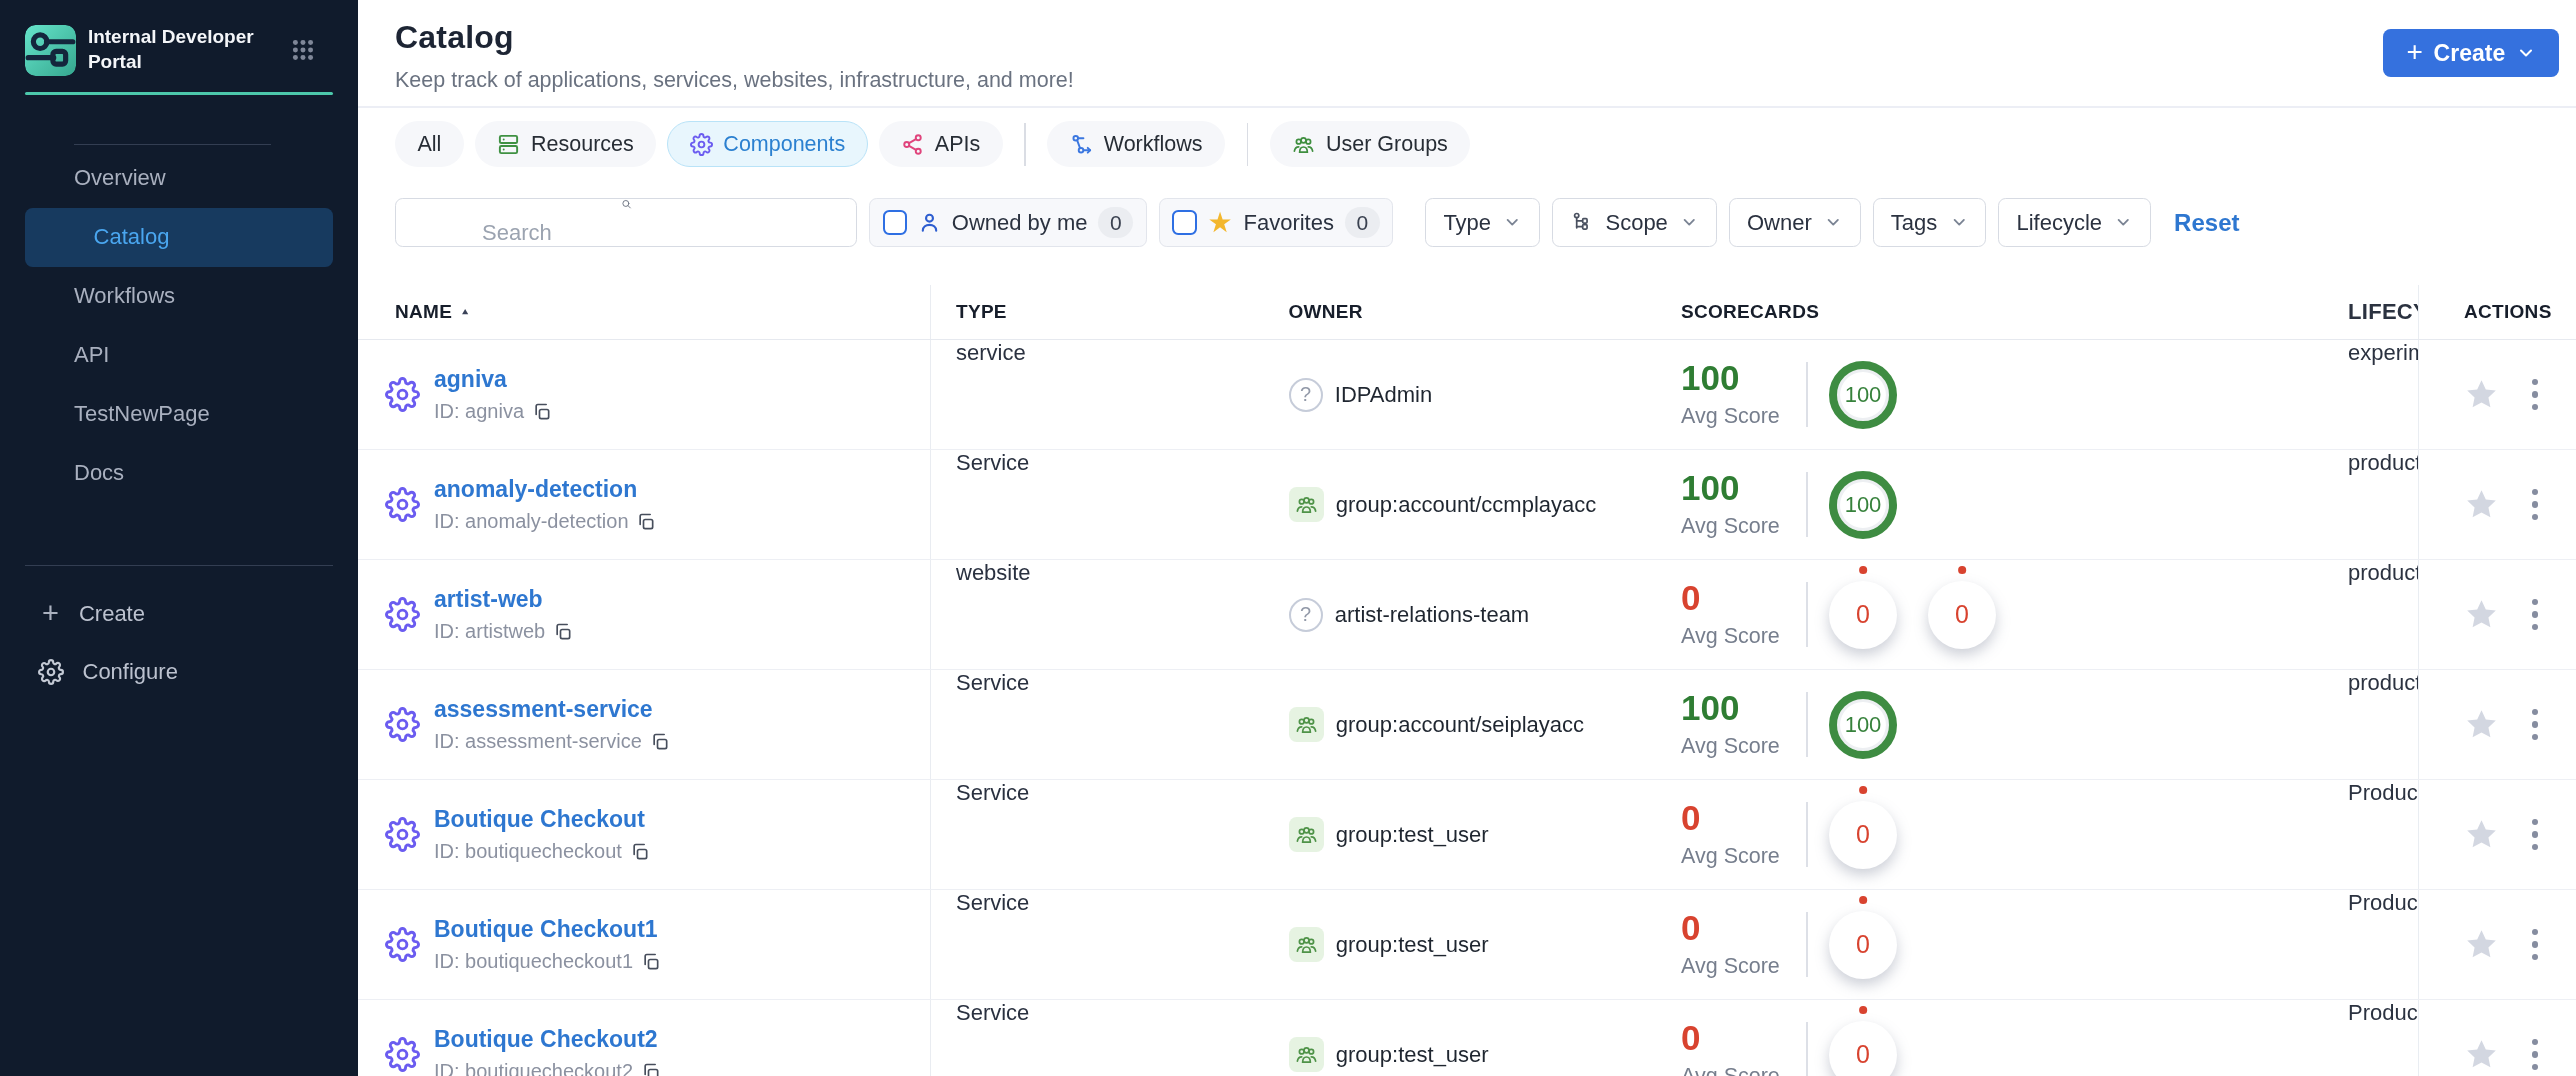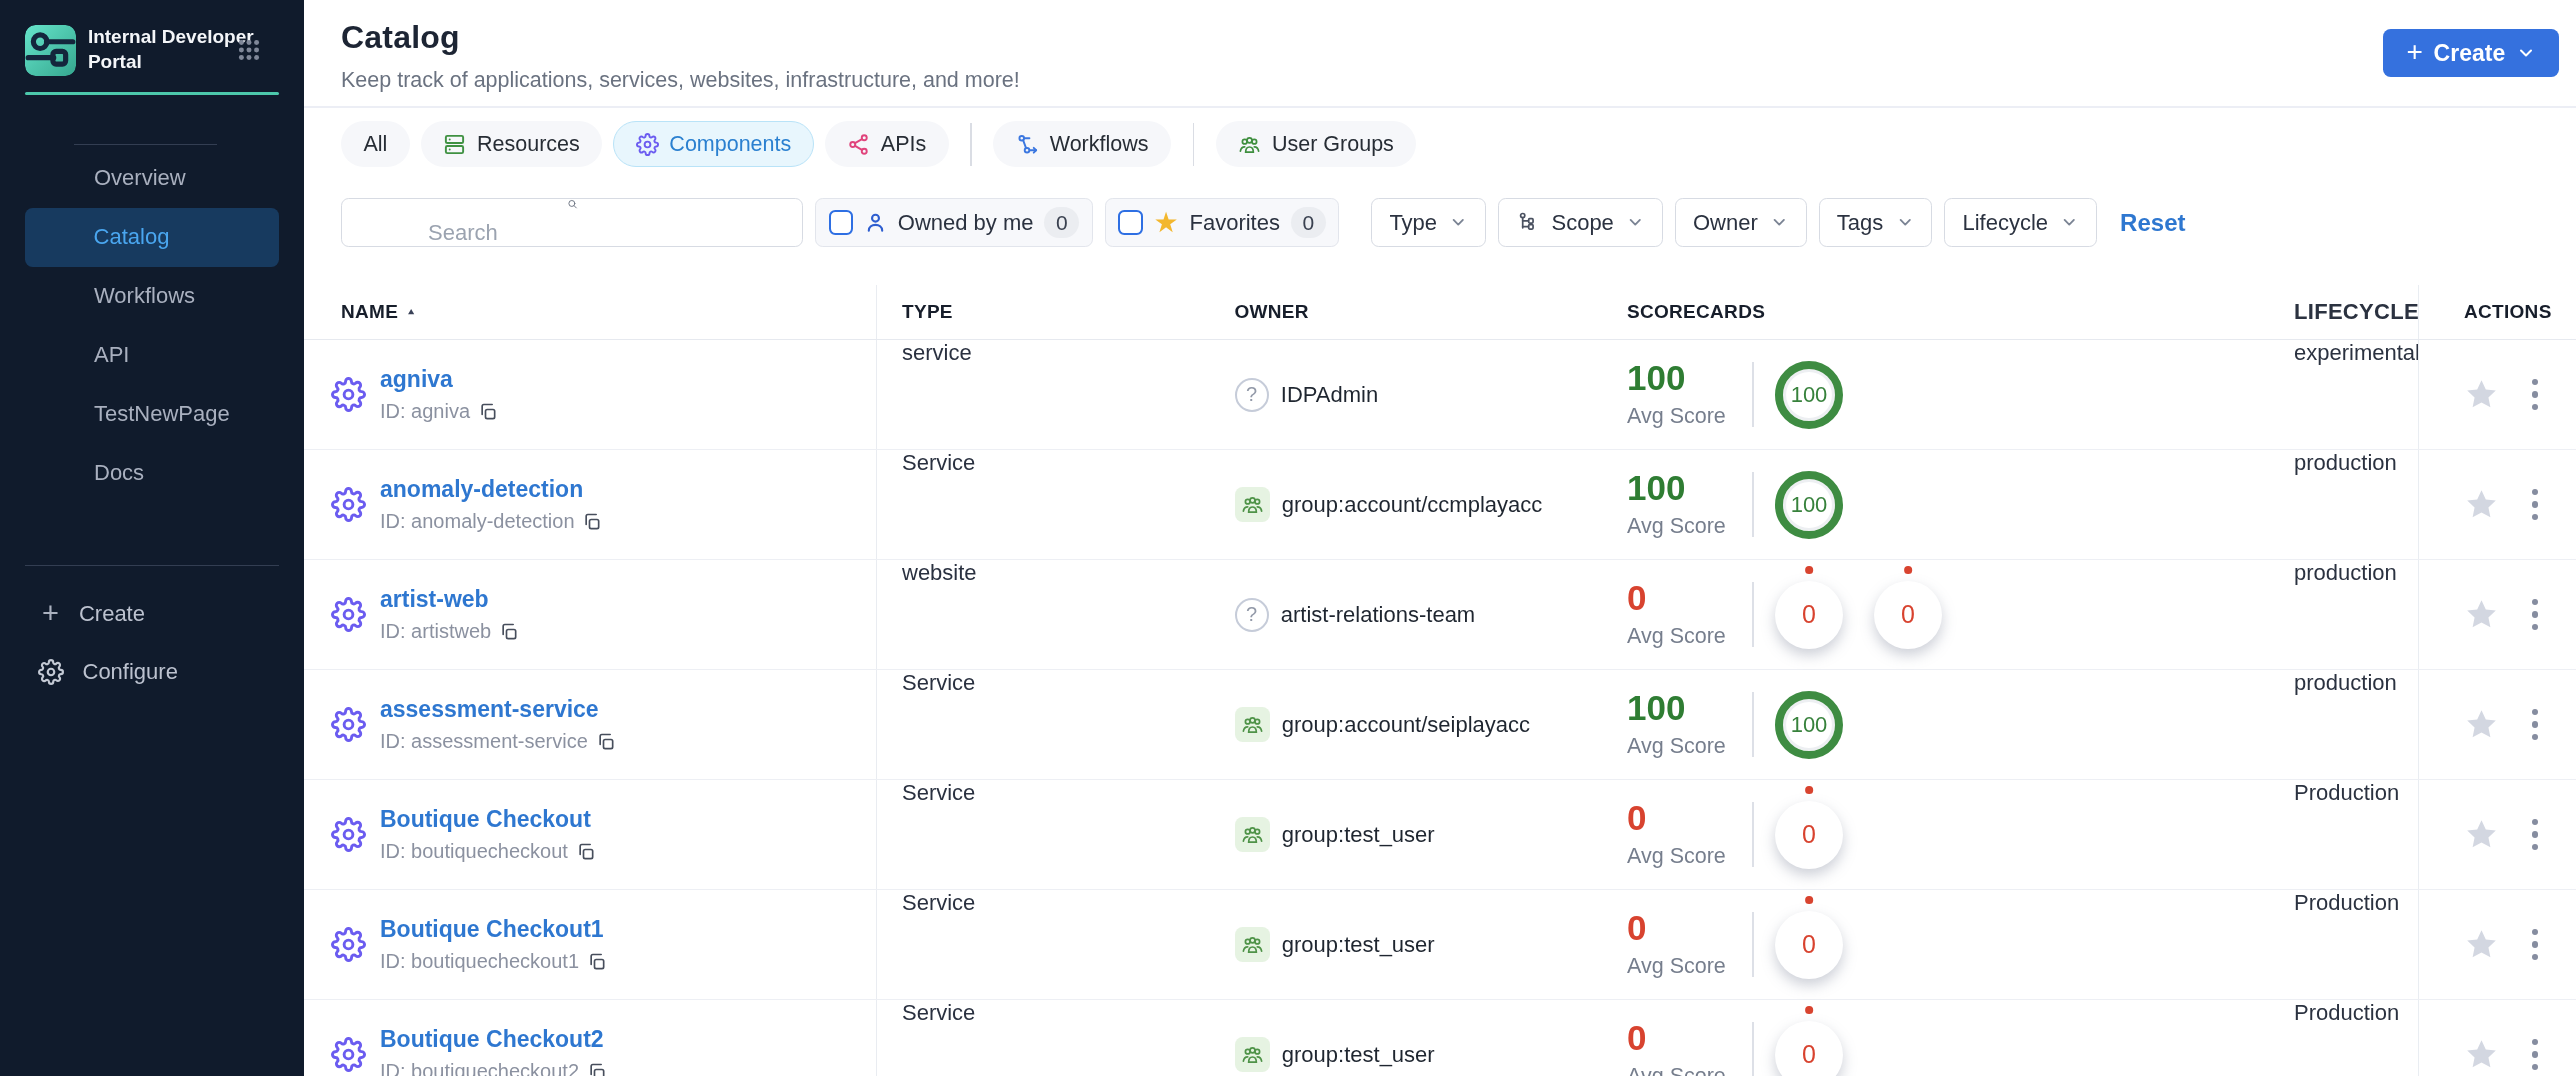--- a/index.html
+++ b/index.html
@@ -7,30 +7,30 @@
     --accent-teal:#4cc8ab; --primary-blue:#3571de; --link-blue:#2e77d0;
     --tab-active-bg:#e8f6fd; --tab-active-border:#b9e3f8; --gear-purple:#6b5cf0;
     --green:#2f7d33; --red:#d8432f; --star-yellow:#f3b72e; --muted:#767e8d;
   }
   *{box-sizing:border-box; margin:0; padding:0;}
   html,body{width:2576px;height:1077px;overflow:hidden;background:#fff;
     font-family:"Liberation Sans",sans-serif;}
   .app{display:flex;width:2576px;height:1077px;}
 
   
-  .sidebar{width:304px;height:1077px;background:var(--sidebar-bg);flex:none;
+  .sidebar{width:358px;height:1077px;background:var(--sidebar-bg);flex:none;
     display:flex;flex-direction:column;position:relative;}
   .logo-row{display:flex;align-items:flex-start;padding:25px 0 0 24.6px;position:relative;}
   .logo{width:51px;height:51px;border-radius:10.8px;flex:none;}
   .brand{margin-left:12.3px;color:#f4f6f9;font-size:19px;font-weight:bold;line-height:24.6px;width:177px;}
   .grid-icon{position:absolute;right:42px;top:37px;}
   .teal-line{margin:16px 25px 0 24.6px;height:3.1px;background:var(--accent-teal);border-radius:1.5px;}
   .nav-divider{height:0.8px;background:#333e52;margin:49px 87px 0 74px;}
   .nav{margin-top:3.8px;}
-  .nav-item{height:59px;display:flex;align-items:center;padding-left:94px;
+  .nav-item{height:59px;display:flex;align-items:center;padding-left:74px;
     color:#a9b0bf;font-size:22px;cursor:pointer;}
   .nav-item.active{background:var(--sidebar-active-bg);border-radius:7.7px;
     margin:0 25px 0 24.6px;padding-left:69px;color:var(--sidebar-active-text);}
   .side-bottom-divider{height:0.8px;background:#333e52;margin:62px 25px 0 24.6px;}
   .side-action{display:flex;align-items:center;color:#bcc2cf;font-size:22px;cursor:pointer;}
   .side-create{margin:34px 0 0 42px;}
   .side-create .plus{font-size:29px;font-weight:400;color:#aab1bf;margin-right:20px;line-height:1;}
   .side-configure{margin:31px 0 0 38px;}
   .side-configure svg{margin-right:18.5px;}
 

